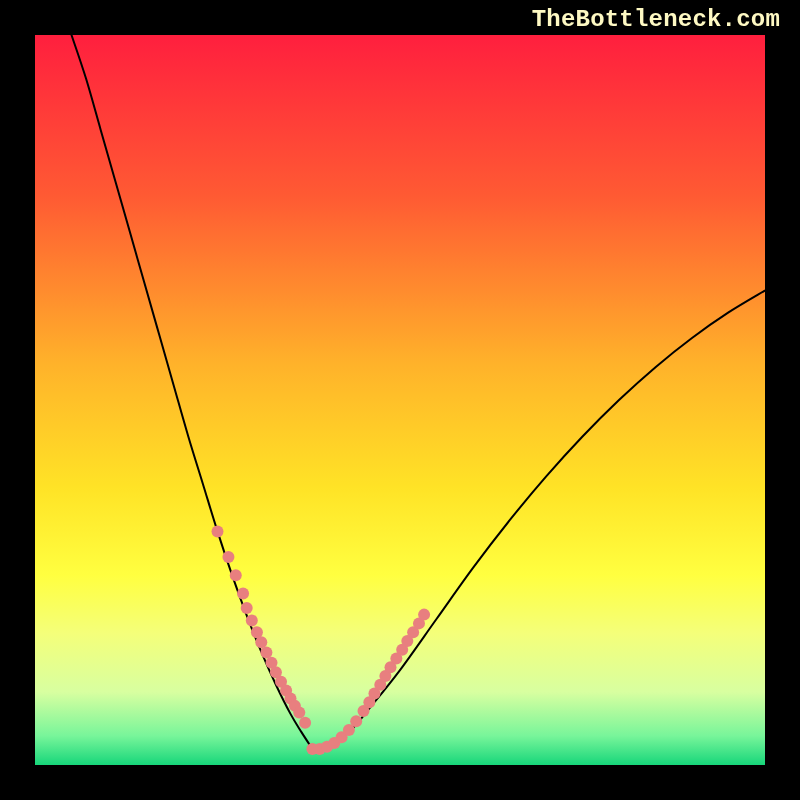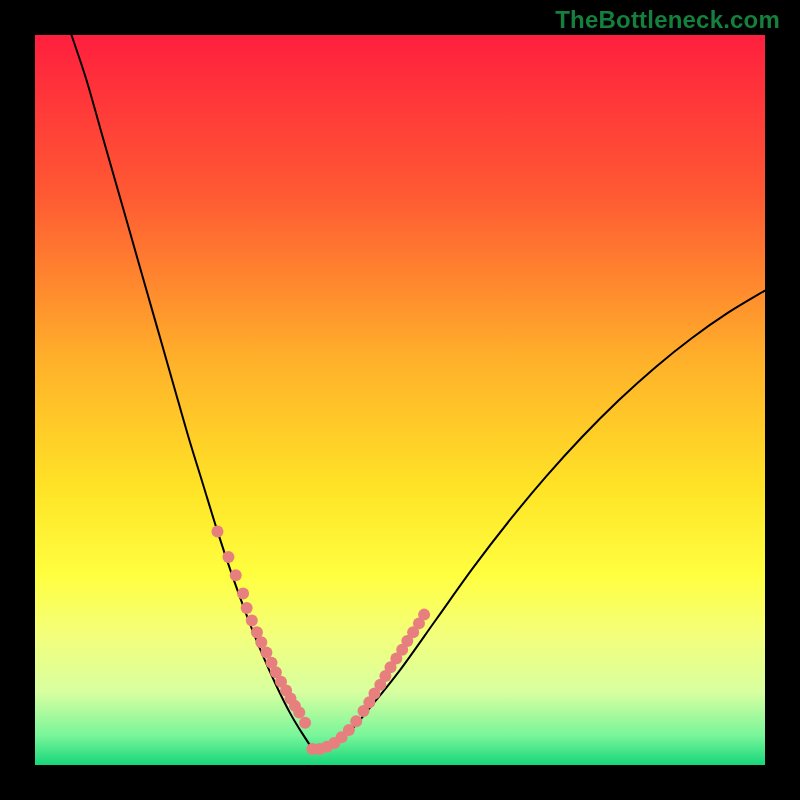--- a/index.html
+++ b/index.html
@@ -15,24 +15,24 @@
     top: 0;
     left: 0;
     width: 800px;
     height: 800px;
     background: #000;
   }
   .watermark {
     position: absolute;
     top: 6px;
     right: 20px;
-    font-family: Liberation Sans, sans-serif;
+    font-family: Liberation Mono, monospace;
     font-size: 24px;
     font-weight: 600;
-    color: #15803d;
+    color: #fef9c3;
     letter-spacing: 0.2px;
   }
   svg.plot {
     position: absolute;
     top: 35px;
     left: 35px;
     width: 730px;
     height: 730px;
     display: block;
   }

